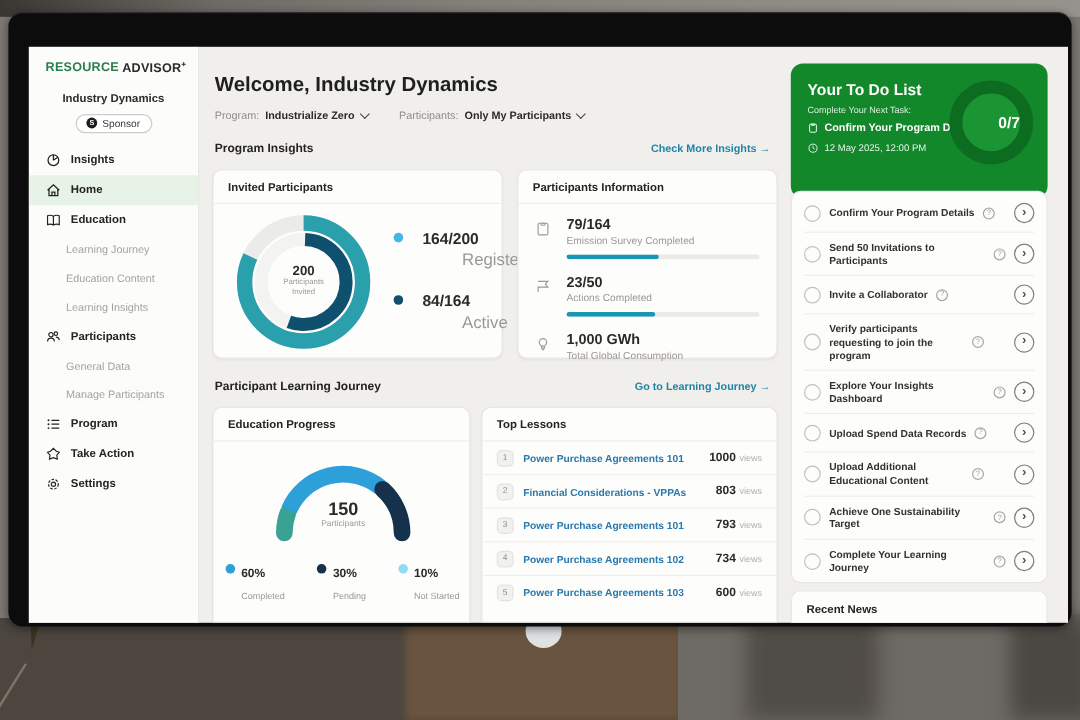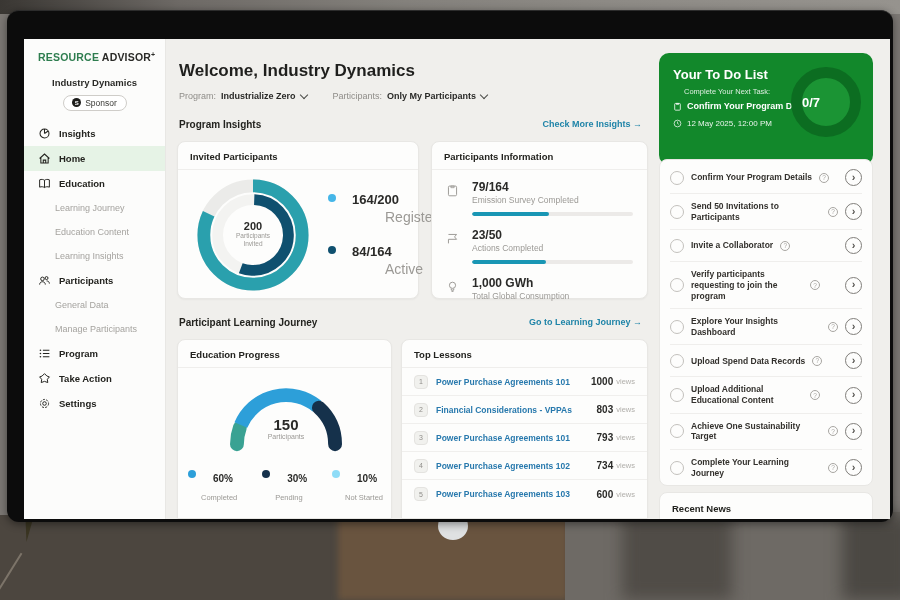--- a/index.html
+++ b/index.html
@@ -77,41 +77,41 @@
   .pbar { margin:7px 0 2px; height:4px; background:#eceae8; border-radius:2px; overflow:hidden; }
   .pfill { height:100%; background:#1996b4; border-radius:2px; }
 
   
   .gauge-wrap { position:absolute; left:44px; top:40px; width:128px; height:74px; }
   .gauge-center { position:absolute; left:0; top:36px; width:128px; text-align:center; }
   .gauge-center .v { font-size:15px; font-weight:800; color:#2a2a28; }
   .gauge-center .l { font-size:7px; color:#9b9995; }
   .glegend { position:absolute; left:10px; top:128px; width:195px; display:flex; justify-content:space-between; }
   .gleg-item { display:flex; gap:5px; }
-  .gleg-item .v { font-size:10px; font-weight:800; color:#2a2a28;margin-left:12px; }
+  .gleg-item .v { font-size:10px; font-weight:800; color:#2a2a28; }
   .gleg-item .l { font-size:7.5px; color:#9b9995; }
 
   
   .lesson { display:flex; align-items:center; padding:0 12px; height:28px; border-bottom:1px solid #f0efed; }
   .lesson:last-child { border-bottom:none; }
   .rank { width:14px; height:14px; border-radius:4px; background:#f1f1ee; border:1px solid #e4e3e0;
     font-size:7px; color:#8f8d89; display:flex; align-items:center; justify-content:center; margin-right:8px; flex:0 0 auto; }
   .ltitle { font-size:8.5px; font-weight:700; color:#2879ad; flex:1; cursor:pointer; }
   .lviews { font-size:10px; font-weight:800; color:#2a2a28; }
   .lsuffix { font-size:7.5px; color:#b0aeaa; margin-left:3px; }
 
   
   .right { position:absolute; left:632px; top:0; width:234px; height:480px; }
   .todo-hero { position:absolute; left:3px; top:14px; width:214px; height:112px; background:#12882b; border-radius:10px; color:#fff; }
   .todo-hero .t { position:absolute; left:14px; top:14px; font-size:13px; font-weight:800; }
-  .todo-hero .s { position:absolute; left:25px; top:34px; font-size:7.5px; opacity:.85; }
+  .todo-hero .s { position:absolute; left:14px; top:34px; font-size:7.5px; opacity:.85; }
   .todo-hero .task { position:absolute; left:14px; top:48px; font-size:9px; font-weight:700; display:flex; gap:5px; align-items:center; }
   .todo-hero .dt { position:absolute; left:14px; top:66px; font-size:8px; display:flex; gap:5px; align-items:center; opacity:.9; }
   .ring { position:absolute; right:12px; top:14px; width:70px; height:70px; border-radius:50%; border:11px solid #0c6d21;
-    background:#1b9434; display:flex; align-items:center; justify-content:flex-start; }
+    background:#1b9434; display:flex; align-items:center; justify-content:flex-end; }
   .ring .rv { font-size:13px; font-weight:800; color:#fff; }
 
   .todo-card { position:absolute; left:3px; top:120px; width:214px; height:327px; background:#fdfdfc;
     border:1px solid #e8e7e4; border-radius:8px; padding:2px 10px 0; }
   .todo-row { display:flex; align-items:center; gap:7px; border-bottom:1px solid #efeeec; padding:7px 0; }
   .todo-row:nth-last-child(2) { border-bottom:none; }
   .cbox { width:14px; height:14px; border-radius:50%; border:1.5px solid #c3c1bd; flex:0 0 auto; cursor:pointer; }
   .todo-row .txt { font-size:8.5px; font-weight:600; color:#33312d; line-height:1.25; }
   .help { width:10px; height:10px; border-radius:50%; border:1px solid #a8a6a2; color:#a8a6a2; font-size:6.5px;
     display:flex; align-items:center; justify-content:center; flex:0 0 auto; }

